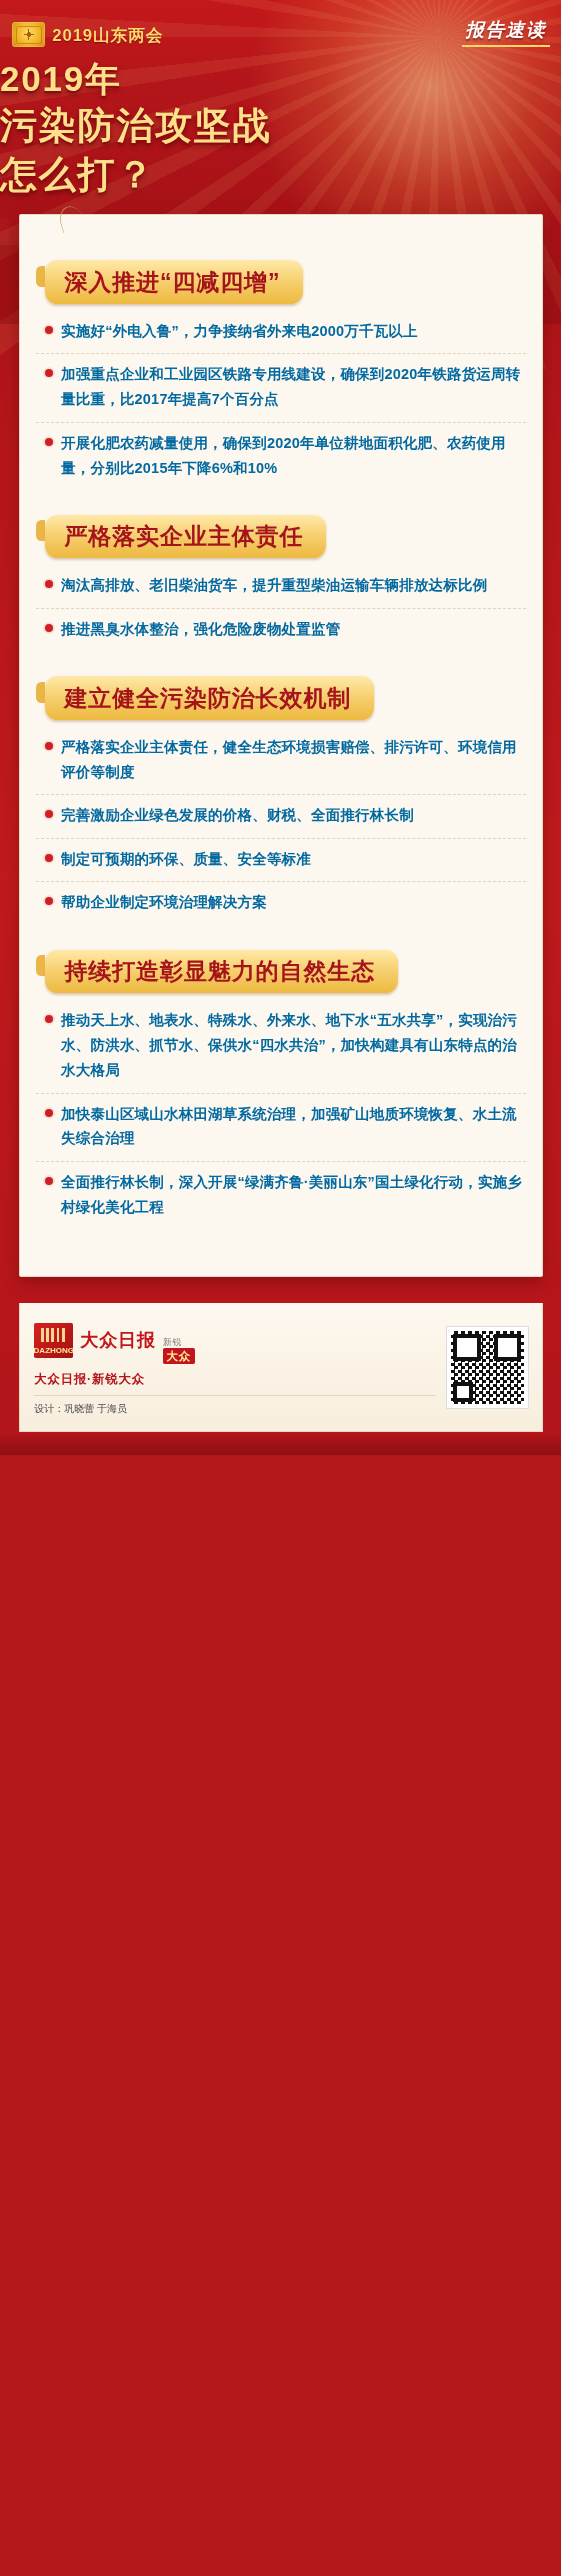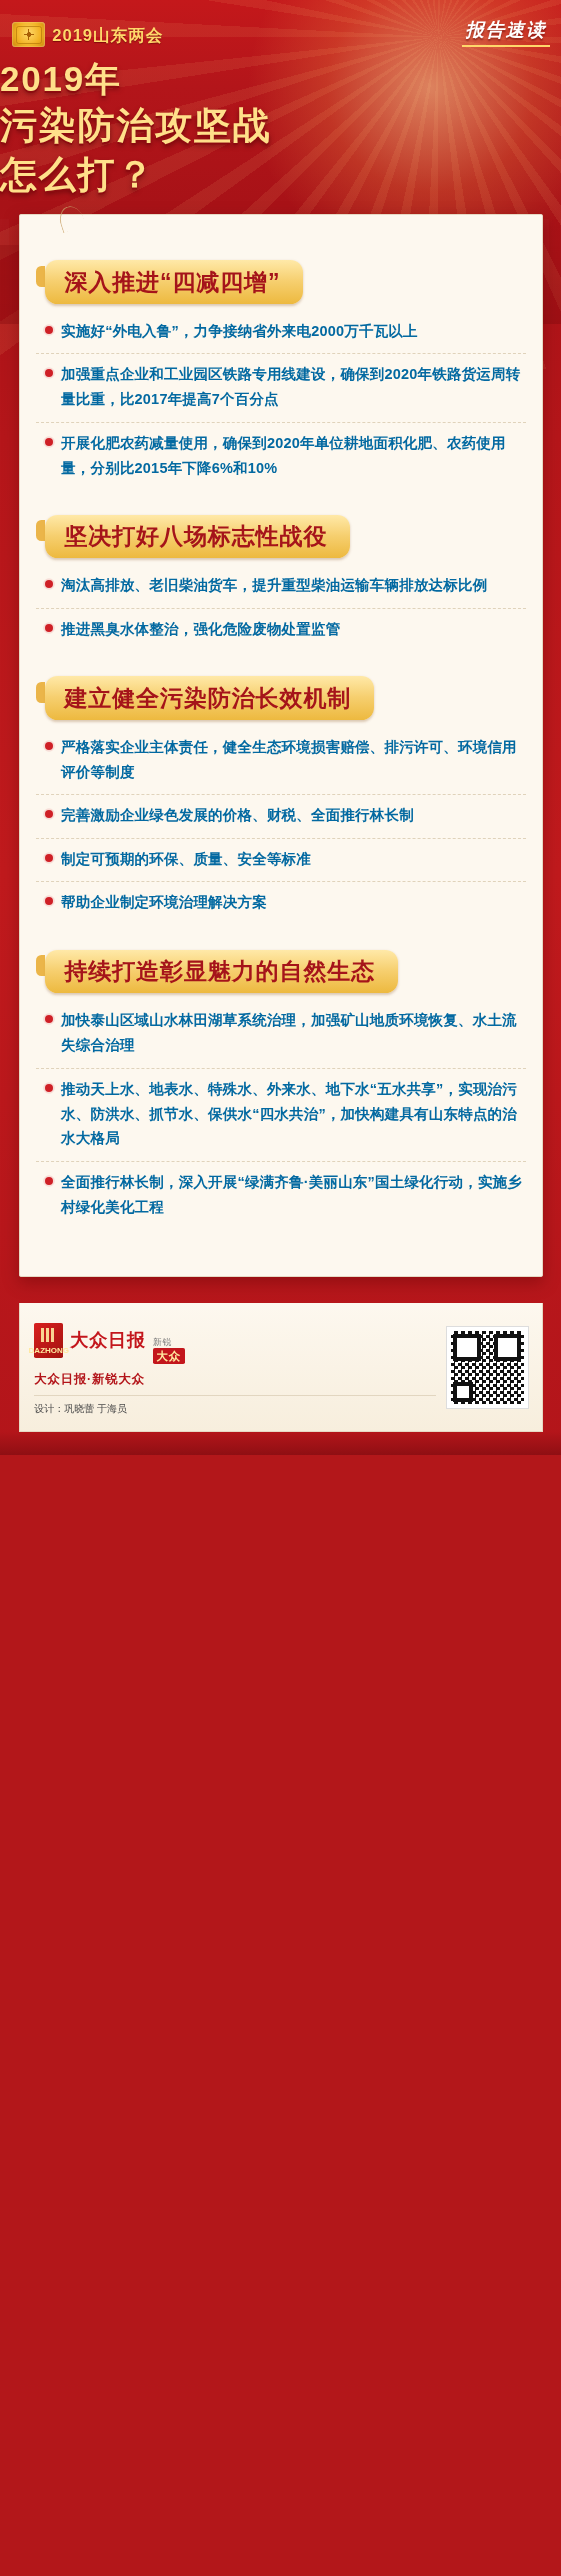--- a/index.html
+++ b/index.html
@@ -214,21 +214,21 @@
     gap: 10.5px;
   }
   .footer-left { flex: 1 1 auto; }
   .logo-row {
     display: flex;
     align-items: center;
     gap: 7px;
     margin-bottom: 7px;
   }
   .logo-mark {
-    width: 29px; height: 35px;
+    width: 39px; height: 35px;
     background: linear-gradient(135deg, #d8201f 0%, #a3120f 100%);
     color: #ffe9a0;
     font-size: 8px;
     font-weight: bold;
     display: flex;
     align-items: flex-end;
     justify-content: center;
     padding-bottom: 2.6px;
     border-radius: 1.8px;
     position: relative;
@@ -350,21 +350,21 @@
           <span class="dot"></span>
           <span class="item-text">加强重点企业和工业园区铁路专用线建设，确保到2020年铁路货运周转量比重，比2017年提高7个百分点</span>
         </div>
         <div class="item">
           <span class="dot"></span>
           <span class="item-text">开展化肥农药减量使用，确保到2020年单位耕地面积化肥、农药使用量，分别比2015年下降6%和10%</span>
         </div>
       </div>
 
       <div class="section">
-        <div class="section-head">坚决打好八场标志性战役</div>
+        <div class="section-head">严格落实企业主体责任</div>
         <div class="item">
           <span class="dot"></span>
           <span class="item-text">淘汰高排放、老旧柴油货车，提升重型柴油运输车辆排放达标比例</span>
         </div>
         <div class="item">
           <span class="dot"></span>
           <span class="item-text">推进黑臭水体整治，强化危险废物处置监管</span>
         </div>
       </div>
 
@@ -385,25 +385,25 @@
         <div class="item">
           <span class="dot"></span>
           <span class="item-text">帮助企业制定环境治理解决方案</span>
         </div>
       </div>
 
       <div class="section">
         <div class="section-head">持续打造彰显魅力的自然生态</div>
         <div class="item">
           <span class="dot"></span>
+          <span class="item-text">推动天上水、地表水、特殊水、外来水、地下水“五水共享”，实现治污水、防洪水、抓节水、保供水“四水共治”，加快构建具有山东特点的治水大格局</span>
+        </div>
+        <div class="item">
+          <span class="dot"></span>
           <span class="item-text">加快泰山区域山水林田湖草系统治理，加强矿山地质环境恢复、水土流失综合治理</span>
-        </div>
-        <div class="item">
-          <span class="dot"></span>
-          <span class="item-text">推动天上水、地表水、特殊水、外来水、地下水“五水共享”，实现治污水、防洪水、抓节水、保供水“四水共治”，加快构建具有山东特点的治水大格局</span>
         </div>
         <div class="item">
           <span class="dot"></span>
           <span class="item-text">全面推行林长制，深入开展“绿满齐鲁·美丽山东”国土绿化行动，实施乡村绿化美化工程</span>
         </div>
       </div>
 
     </div>
   </div>
 

